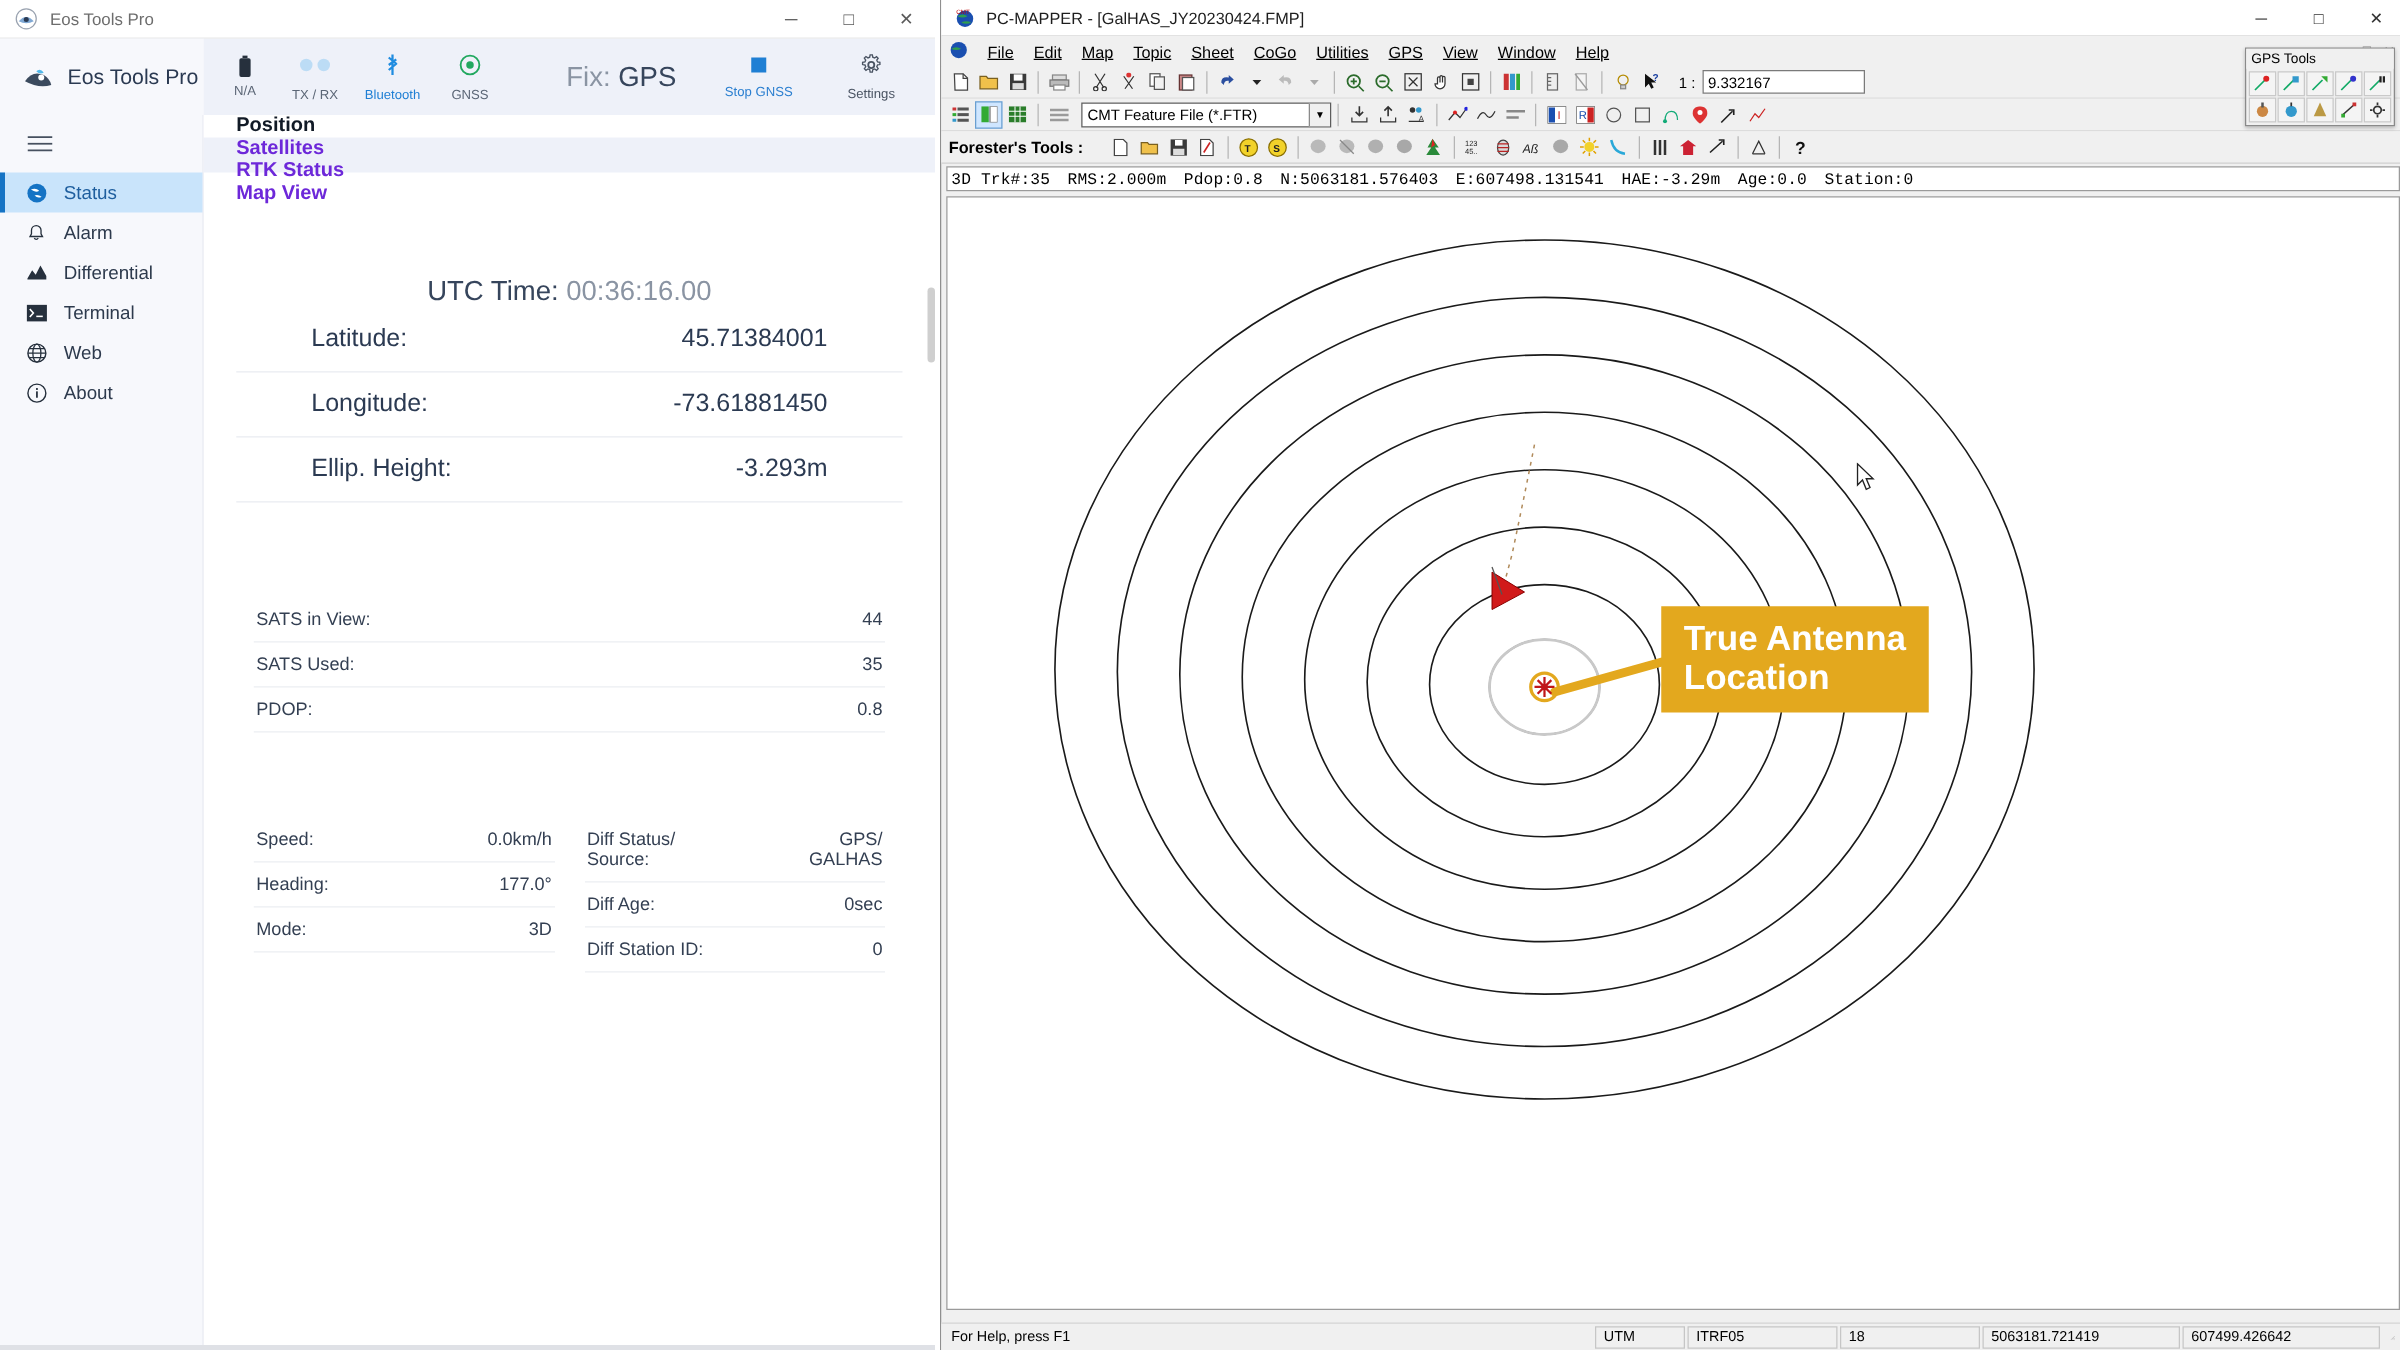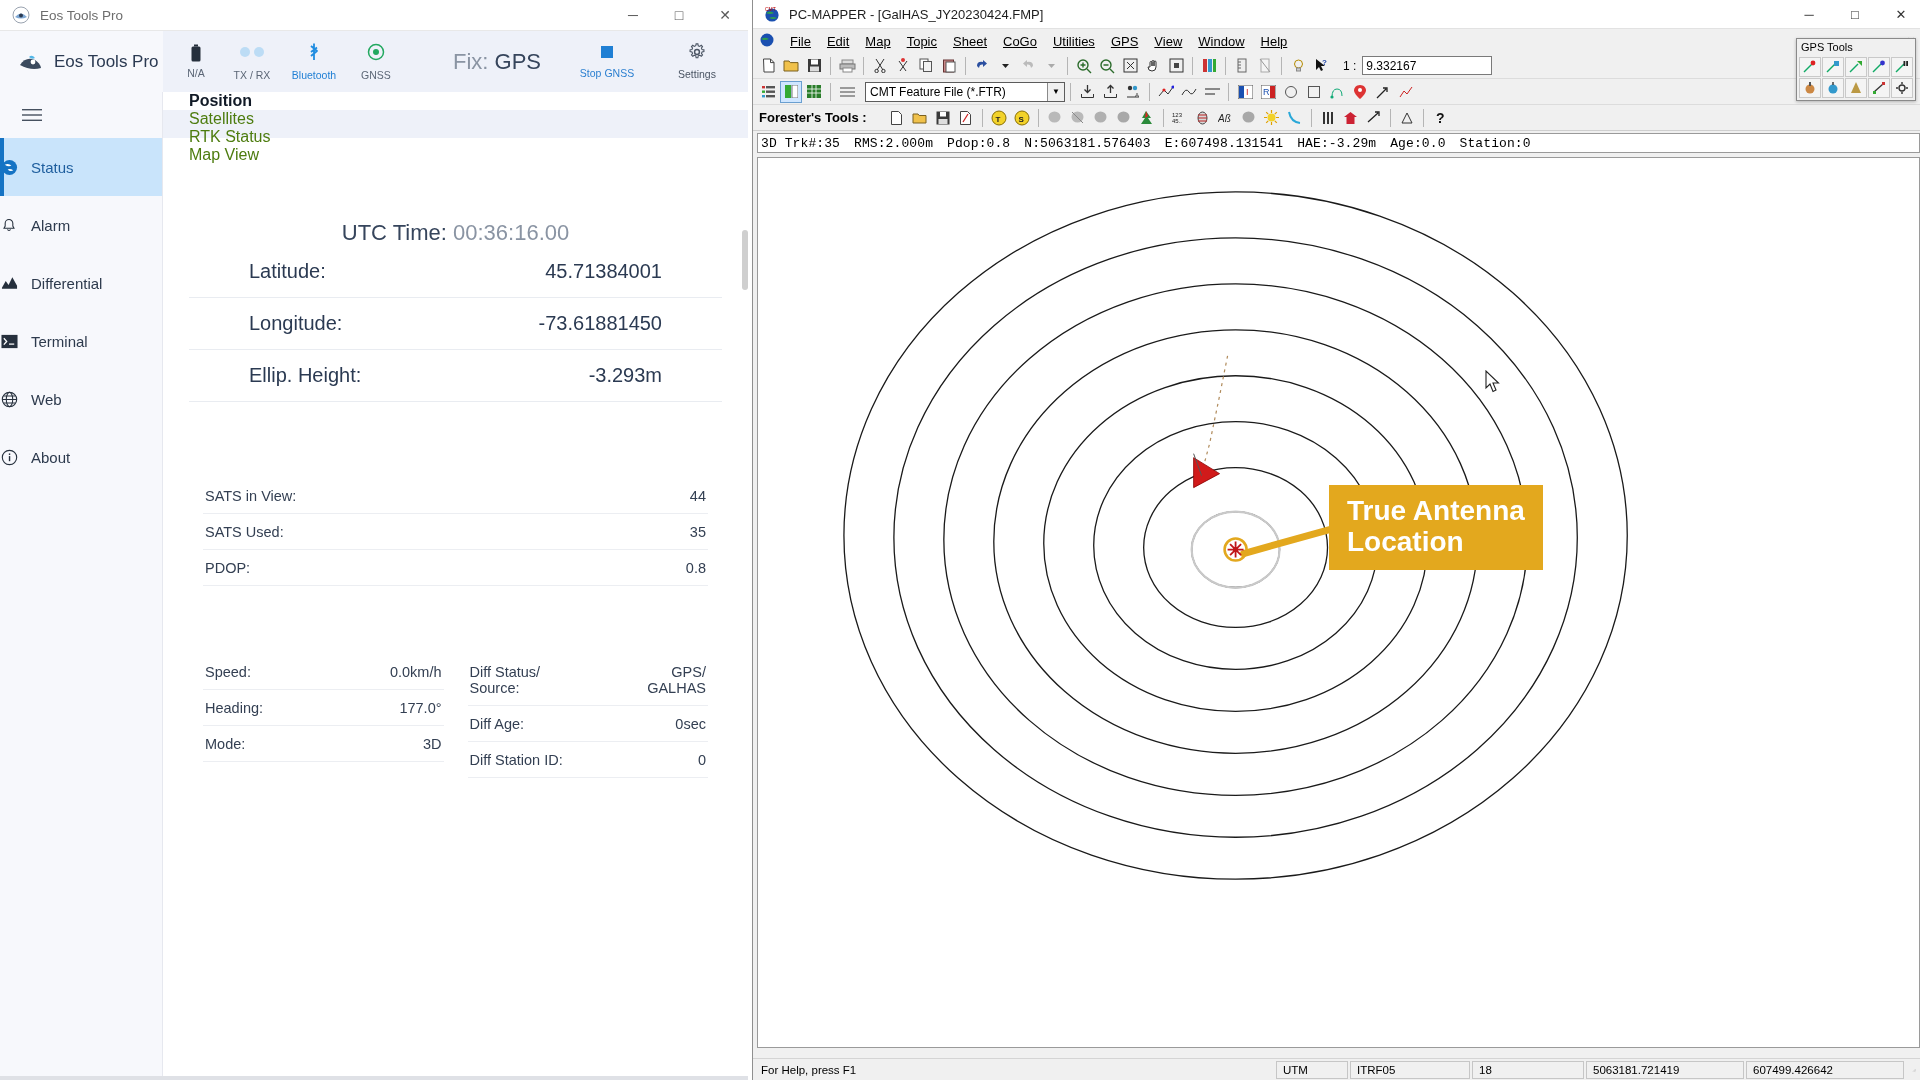--- a/index.html
+++ b/index.html
@@ -56,35 +56,36 @@
   .hdr-btn .hb-label { font-size:10.5px; color:#2b7fd0; }
   .hdr-btn .hb-label.gray { color:#4a5463; }
 
   #eos-body { display:flex; height:calc(1080px - 31px - 61px); }
   #eos-sidebar {
     width:163px; background:#f7f8fc; border-right:1px solid #e6e8ef;
     padding-top:0;
   }
   #hamburger { height:46px; display:flex; align-items:center; padding-left:22px; }
   .side-item {
-    height:58px; display:flex; align-items:center; gap:13px; 
+    height:32px; display:flex; align-items:center; gap:13px; padding-left:20px;
     font-size:15px; color:#2d3a4d; position:relative;
   }
   .side-item .si-ico { width:18px; display:flex; align-items:center; justify-content:center;}
   .side-item.active { background:#c9e4fb; }
   .side-item.active::before {
     content:""; position:absolute; left:0; top:0; bottom:0; width:4px; background:#1573c4;
   }
   .side-item.active .si-label { color:#1e5e9e; }
 
   #eos-main { flex:1; background:#ffffff; position:relative; }
   #eos-tabs { height:46px; display:flex; background:#eef1f9;flex-direction:column; }
   .eos-tab {
     padding:0 26px; display:flex; align-items:center; font-size:16px;
-    color:#4d7c0f;
+    color:#6d28d9;
+    font-weight:bold;
   }
   .eos-tab.active { background:#ffffff; color:#111a26; font-weight:bold; }
 
   #eos-content { padding:0 26px; }
   #utc-row {
     text-align:center; margin-top:82px; font-size:22px; color:#36455c; font-weight:300;
   }
   #utc-row .utc-val { color:#8a94a3; }
 
   .big-row {

